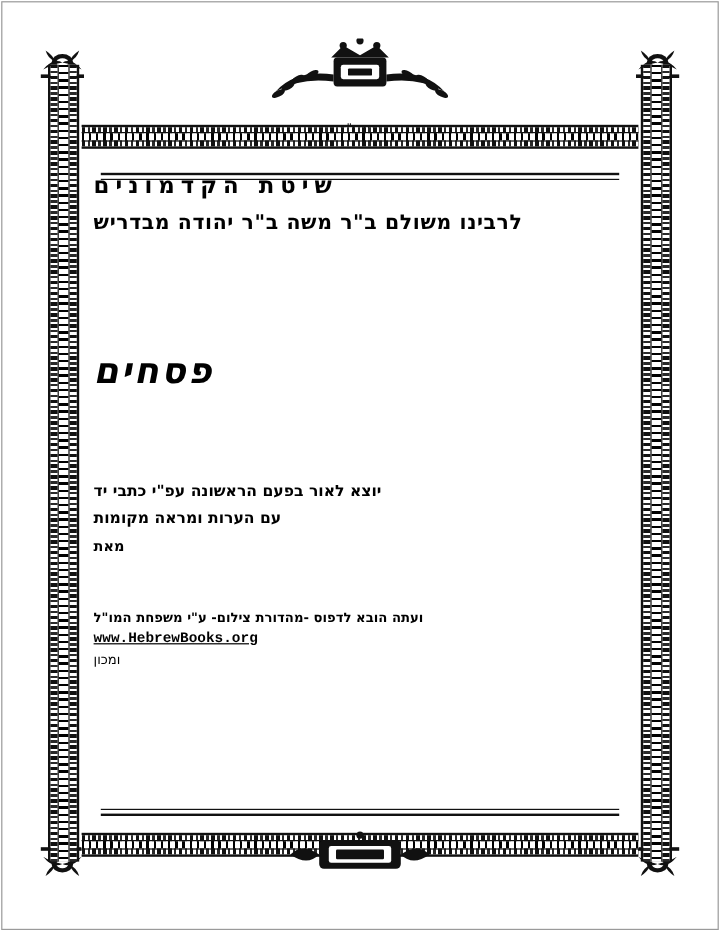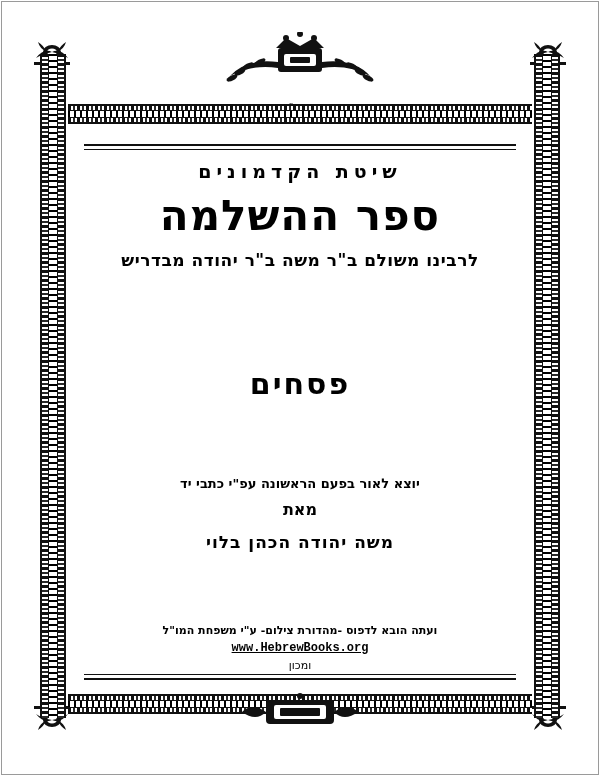--- a/index.html
+++ b/index.html
@@ -183,22 +183,22 @@
     left: 0; right: 0;
     bottom: 3px;
     border-bottom: 1px solid #111;
   }
 
   
   .content {
     position: absolute;
     left: 78px;
     right: 78px;
-    top: 160px;
-    text-align: center;
+    top: 144px;
+    text-align: left;
     direction: rtl;
     font-family: "DejaVu Sans", sans-serif;
   }
 
   .line-shitat {
     font-size: 19px;
     letter-spacing: 5px;
     font-weight: 600;
     margin-bottom: 10px;
   }
@@ -222,43 +222,44 @@
   .line-al-masechet {
     font-size: 14px;
     font-weight: 600;
     letter-spacing: 2px;
     margin-bottom: 6px;
   }
   .line-tractate {
     font-size: 30px;
     font-weight: 700;
     letter-spacing: 2px;
+    font-style: italic;
   }
 
   .publication-block {
     margin-top: 72px;
     line-height: 1.75;
   }
   .pub-line {
     font-size: 13px;
     font-weight: 600;
   }
   .pub-line.small {
-    font-size: 16px;
+    font-size: 12px;
     font-weight: 600;
   }
   .editor-name {
     font-size: 17px;
     font-weight: 700;
     letter-spacing: 1px;
     margin-top: 4px;
   }
 
   .imprint-block {
-    margin-top: 64px;
+    margin-top: 40px;
     line-height: 1.55;
   }
   .imprint-line {
     font-size: 11px;
     font-weight: 600;
   }
   .imprint-url {
     font-size: 12px;
     font-weight: 700;
     text-decoration: underline;
@@ -388,31 +389,30 @@
           <circle cx="60" cy="4" r="3"></circle>
         </g>
       </svg>
     </div>
 
     <div class="inner-rule"></div>
   </div>
 
   <div class="content">
     <div class="line-shitat">שיטת הקדמונים</div>
-    <div class="line-main-title">ספר ההשלמה</div>
     <div class="line-author-sub">לרבינו משולם ב"ר משה ב"ר יהודה מבדריש</div>
 
     <div class="tractate-block">
       <div class="line-tractate">פסחים</div>
     </div>
 
     <div class="publication-block">
       <div class="pub-line">יוצא לאור בפעם הראשונה עפ"י כתבי יד</div>
+      <div class="pub-line">עם הערות ומראה מקומות</div>
       <div class="pub-line small">מאת</div>
-      <div class="editor-name">משה יהודה הכהן בלוי</div>
     </div>
 
     <div class="imprint-block">
       <div class="imprint-line">ועתה הובא לדפוס -מהדורת צילום- ע"י משפחת המו"ל</div>
       <div class="imprint-url">www.HebrewBooks.org</div>
       <div class="imprint-tail">ומכון</div>
     </div>
   </div>
 </div>
 

